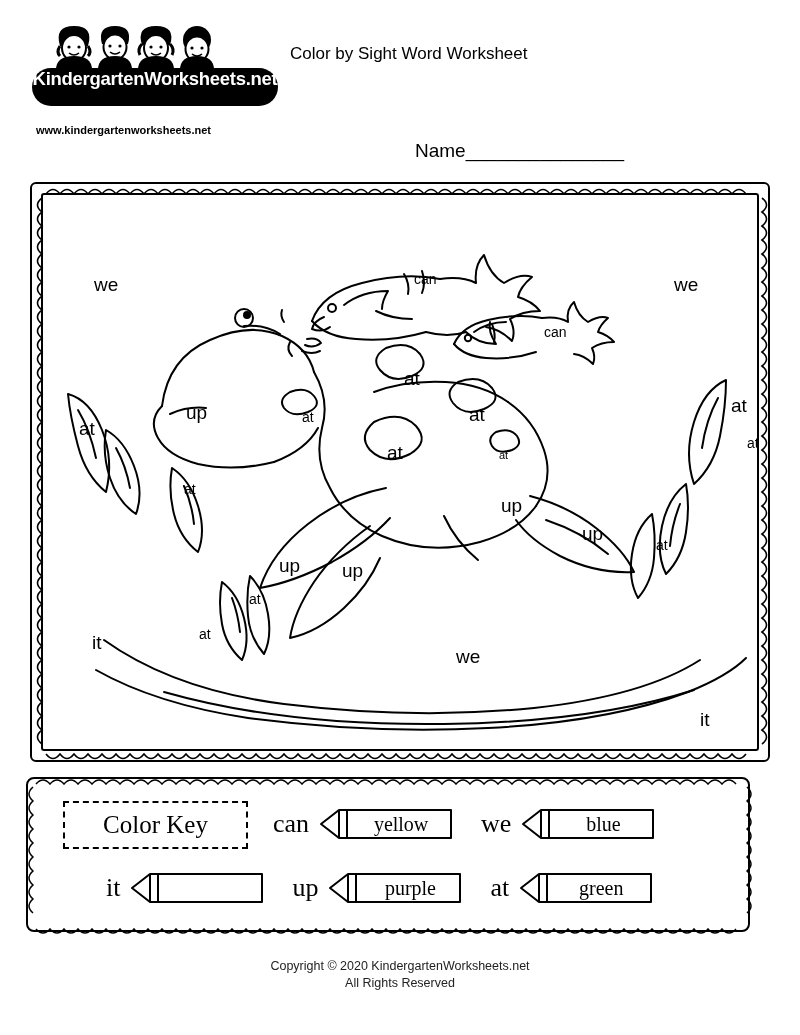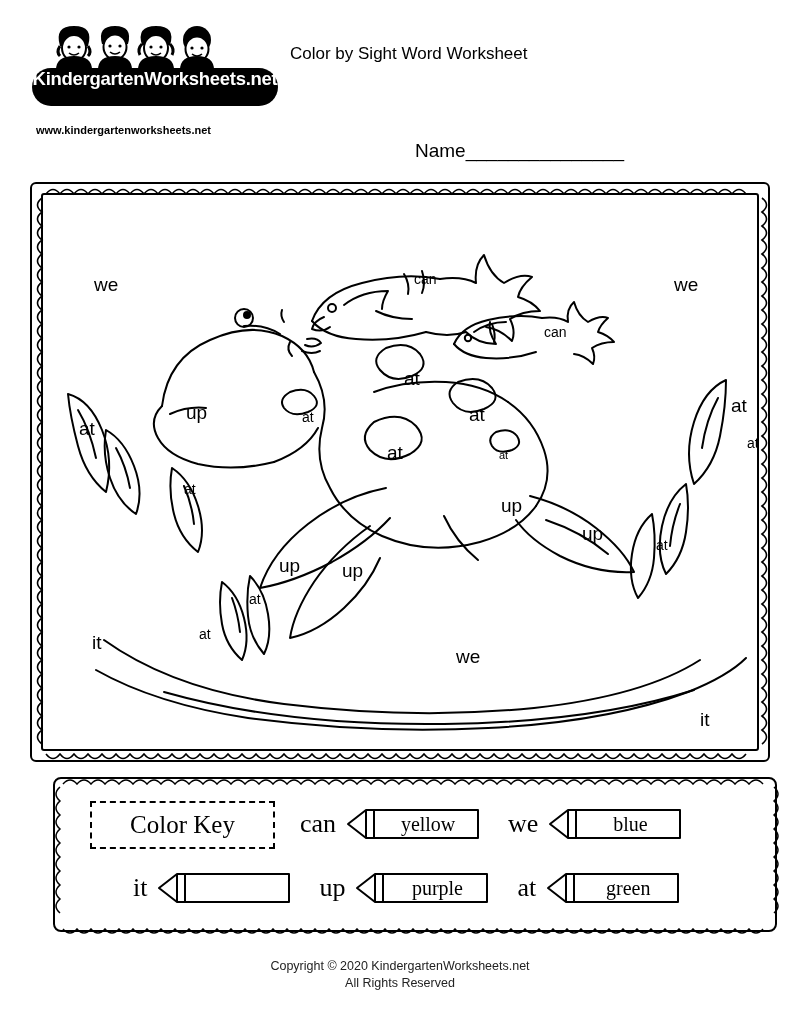--- a/index.html
+++ b/index.html
@@ -118,21 +118,21 @@
     font-size: 19px;
     color: #000;
     white-space: nowrap;
   }
   .word.small { font-size: 14px; }
   .word.tiny { font-size: 11px; }
 
   
   .key-frame {
     position: absolute;
-    left: 53px;
+    left: 26px;
     top: 777px;
     width: 724px;
     height: 155px;
     border: 2px solid #000;
     border-radius: 8px;
     box-sizing: border-box;
   }
   .key-title-box {
     position: absolute;
     left: 35px;

